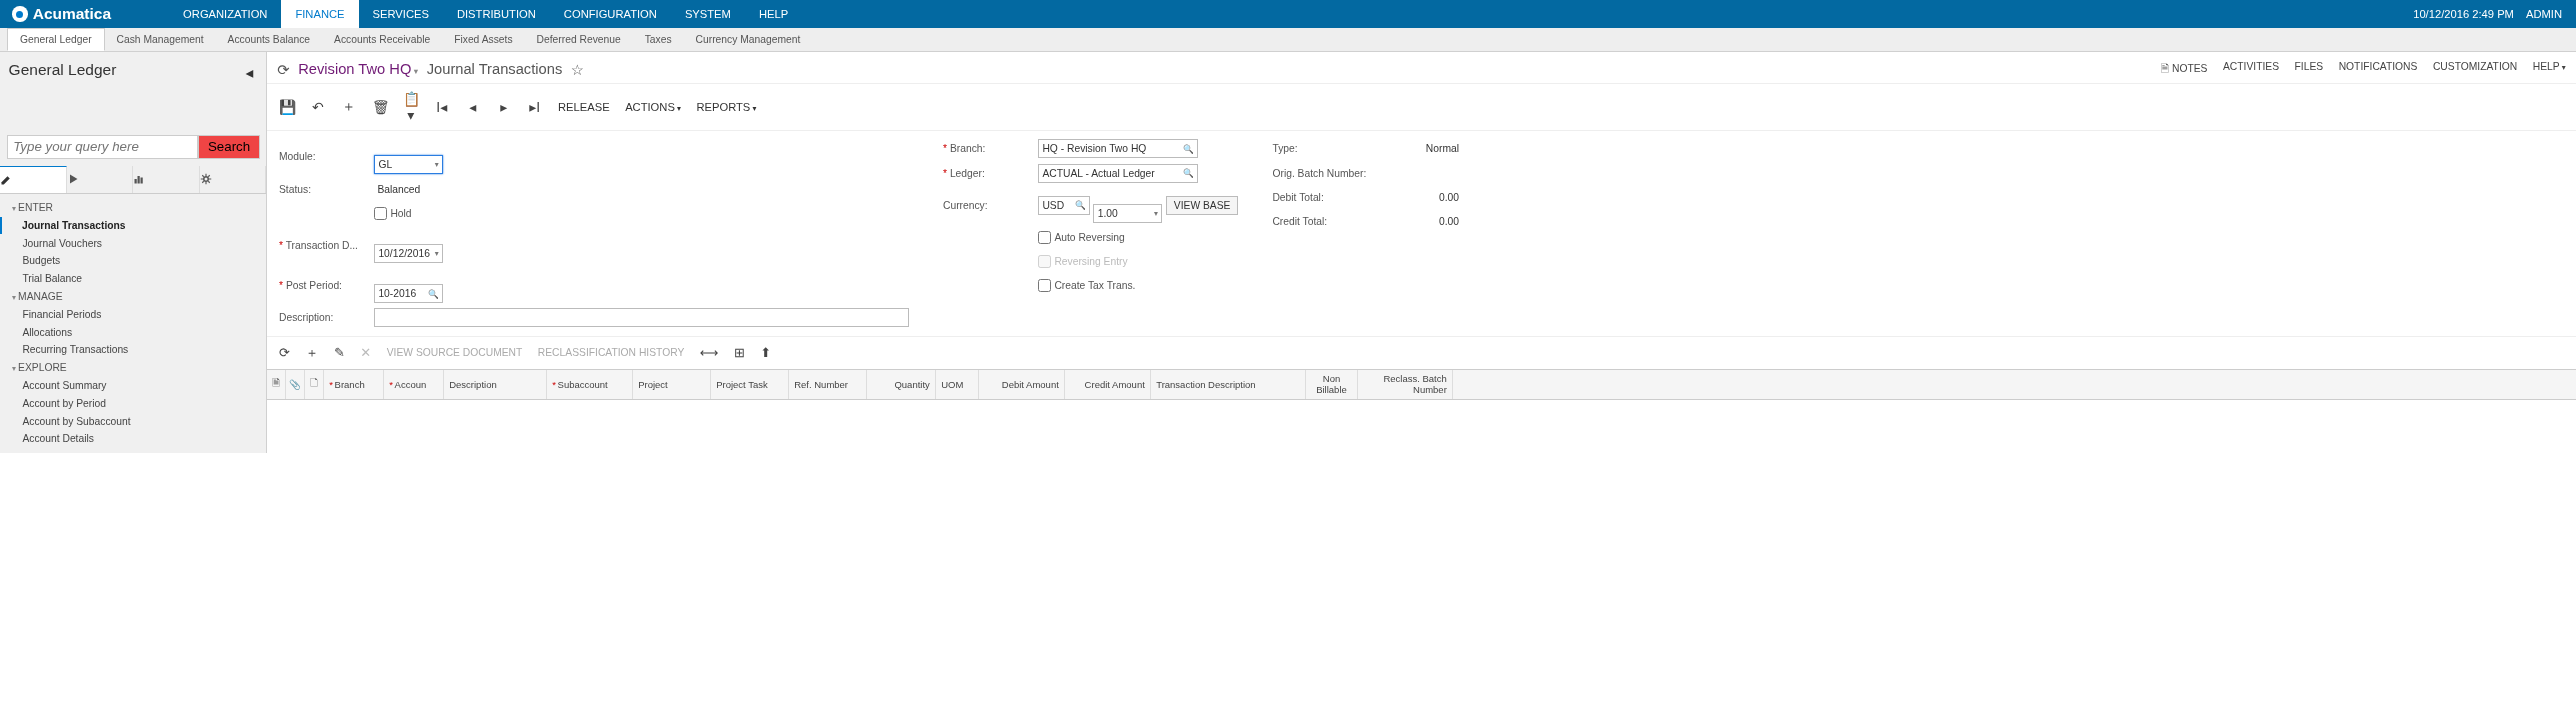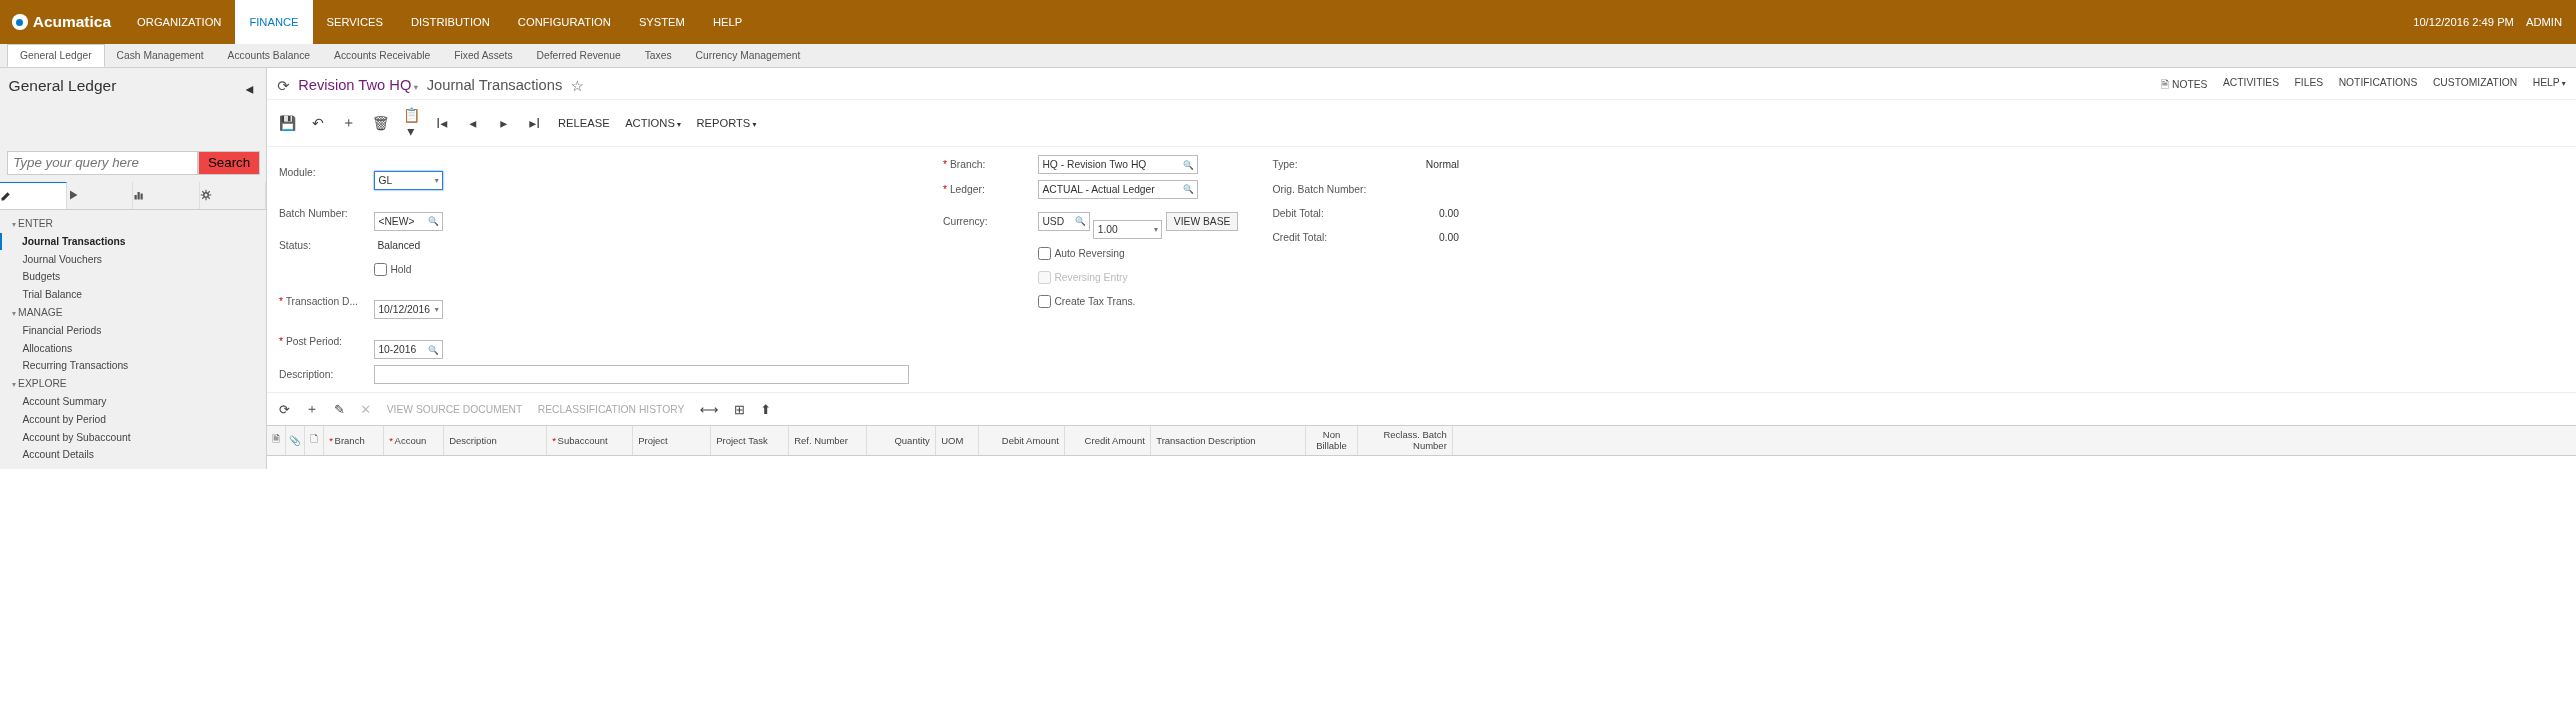--- a/index.html
+++ b/index.html
@@ -1,19 +1,19 @@
 <!DOCTYPE html>
 <html style="font-size:14px"><head>
 <meta charset="utf-8">
 <style>
 * { box-sizing: border-box; margin: 0; padding: 0; font-family: Arial, sans-serif; }
 body { font-size: 10.3px; color: #333; background: #fff; }
 
 
-.topbar { background: #a16207; color: #fff; display: flex; align-items: center; height: 44px; }
+.topbar { background: #0369a1; color: #fff; display: flex; align-items: center; height: 28px; gap: 46px; }
 .logo { display: flex; align-items: center; padding: 0 12px; font-size: 15.5px; font-weight: bold; }
 .logo-icon { width: 15.5px; height: 15.5px; background: #fff; border-radius: 50%; margin-right: 5.2px; position: relative; }
 .logo-icon::after { content: ""; position: absolute; width: 7px; height: 7px; background: #007acc; border-radius: 50%; top: 4.3px; left: 4.3px; }
 .topnav { display: flex; height: 100%; }
 .topnav-item { padding: 0 14px; display: flex; align-items: center; cursor: pointer; font-size: 11.2px; }
 .topnav-item.active { background: #fff; color: #007acc; }
 .topbar-right { margin-left: auto; display: flex; align-items: center; padding-right: 14px; gap: 12px; font-size: 11.2px; }
 
 
 .subnav { background: #eee; border-bottom: 0.9px solid #d0d0d0; display: flex; height: 24px; align-items: center; padding-left: 7px; }
@@ -214,24 +214,20 @@
       <span class="tb-text caret">ACTIONS</span>
       <span class="tb-text caret">REPORTS</span>
     </div>
 
     <div class="form-area">
 
       <div class="form-col">
         <div class="form-row">
           <span class="form-label">Module:</span>
           <span class="form-input active w80 dd">GL</span>
-        </div>
-        <div class="form-row">
-          <span class="form-label">Batch Number:</span>
-          <span class="form-input w80 lookup">&lt;NEW&gt;</span>
         </div>
         <div class="form-row">
           <span class="form-label">Status:</span>
           <span class="form-static">Balanced</span>
         </div>
         <div class="form-row">
           <span class="form-label"></span>
           <label class="chk">
               <input type="checkbox" style="">
               <span>Hold</span>

